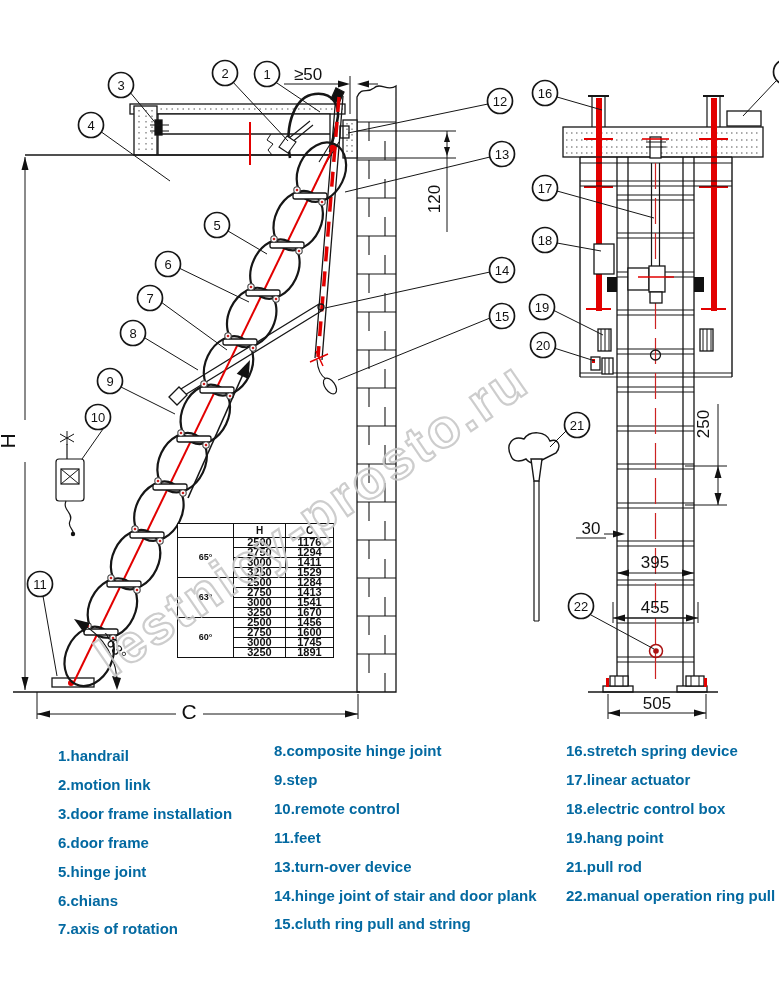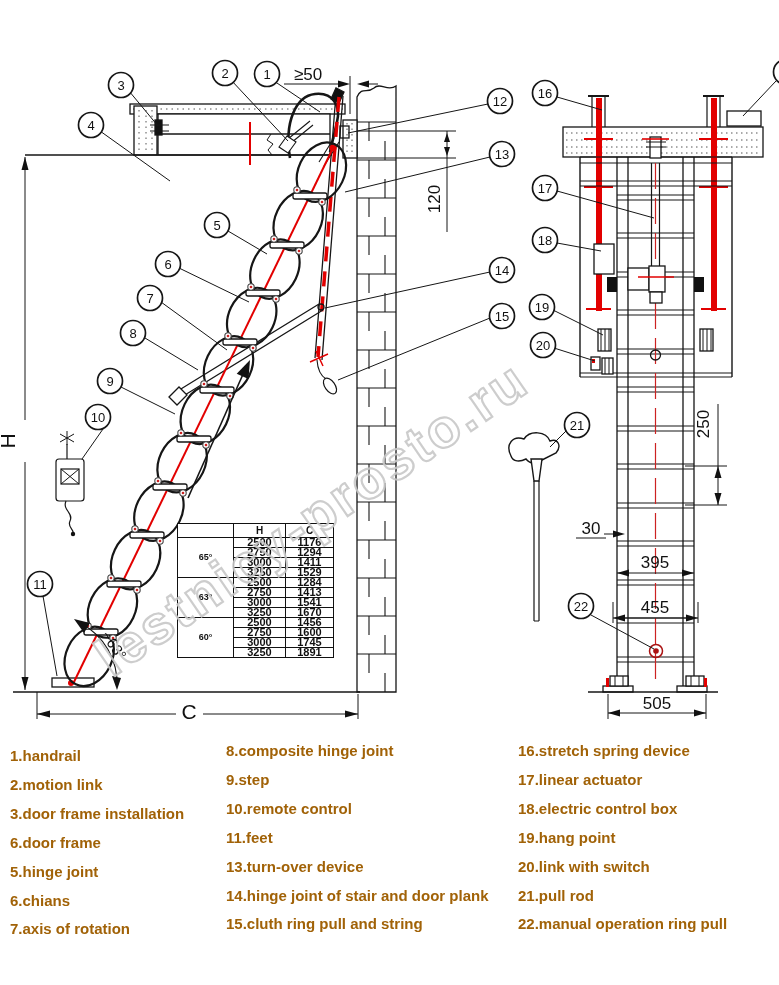--- a/index.html
+++ b/index.html
@@ -6,21 +6,21 @@
   body{width:779px;height:985px;overflow:hidden;font-family:"Liberation Sans",sans-serif;}
   #stage{position:relative;width:779px;height:985px;background:#fff;}
   #stage > svg{position:absolute;left:0;top:0;}
   
   .spec-table{position:absolute;left:177px;top:523px;width:156px;border-collapse:collapse;table-layout:fixed;background:#fff;}
   .spec-table th,.spec-table td{border:1px solid #111;padding:0;margin:0;text-align:center;font-weight:bold;color:#111;overflow:hidden;}
   .spec-table th{height:13px;font-size:10px;line-height:12px;}
   .spec-table td{height:9px;font-size:11px;line-height:9px;}
   .spec-table td.ang{font-size:9px;}
   
-  .legend{position:absolute;color:#a16207;font-weight:bold;font-size:15px;}
+  .legend{position:absolute;color:#0369a1;font-weight:bold;font-size:15px;margin-left:48px;}
   .legend div{line-height:28.9px;white-space:nowrap;}
   #leg1{left:10px;top:742px;}
   #leg2{left:226px;top:737px;}
   #leg3{left:518px;top:737px;}
   
   .cnum{font-family:"Liberation Sans",sans-serif;font-size:13px;fill:#111;}
   .dim{font-family:"Liberation Sans",sans-serif;font-size:17px;fill:#111;}
   .dimS{font-family:"Liberation Sans",sans-serif;font-size:15px;fill:#111;}
   .dimL{font-family:"Liberation Sans",sans-serif;font-size:21px;fill:#111;}
   .wmtext{font-family:"Liberation Sans",sans-serif;font-size:54px;font-weight:bold;letter-spacing:3px;fill:none;stroke:#c8c8c8;stroke-width:2.2px;opacity:.9;}
@@ -478,21 +478,20 @@
   <div>11.feet</div>
   <div>13.turn-over device</div>
   <div>14.hinge joint of stair and door plank</div>
   <div>15.cluth ring pull and string</div>
 </div>
 <div class="legend" id="leg3">
   <div>16.stretch spring device</div>
   <div>17.linear actuator</div>
   <div>18.electric control box</div>
   <div>19.hang point</div>
-  <div>20.link with switch</div>
   <div>21.pull rod</div>
   <div>22.manual operation ring pull</div>
 </div>
 
 <svg id="wm" width="779" height="985" viewBox="0 0 779 985">
   <text class="wmtext" x="112" y="678" transform="rotate(-34.5 112 678)">lestnicy-prosto.ru</text>
 </svg>
 
 </div>
 

